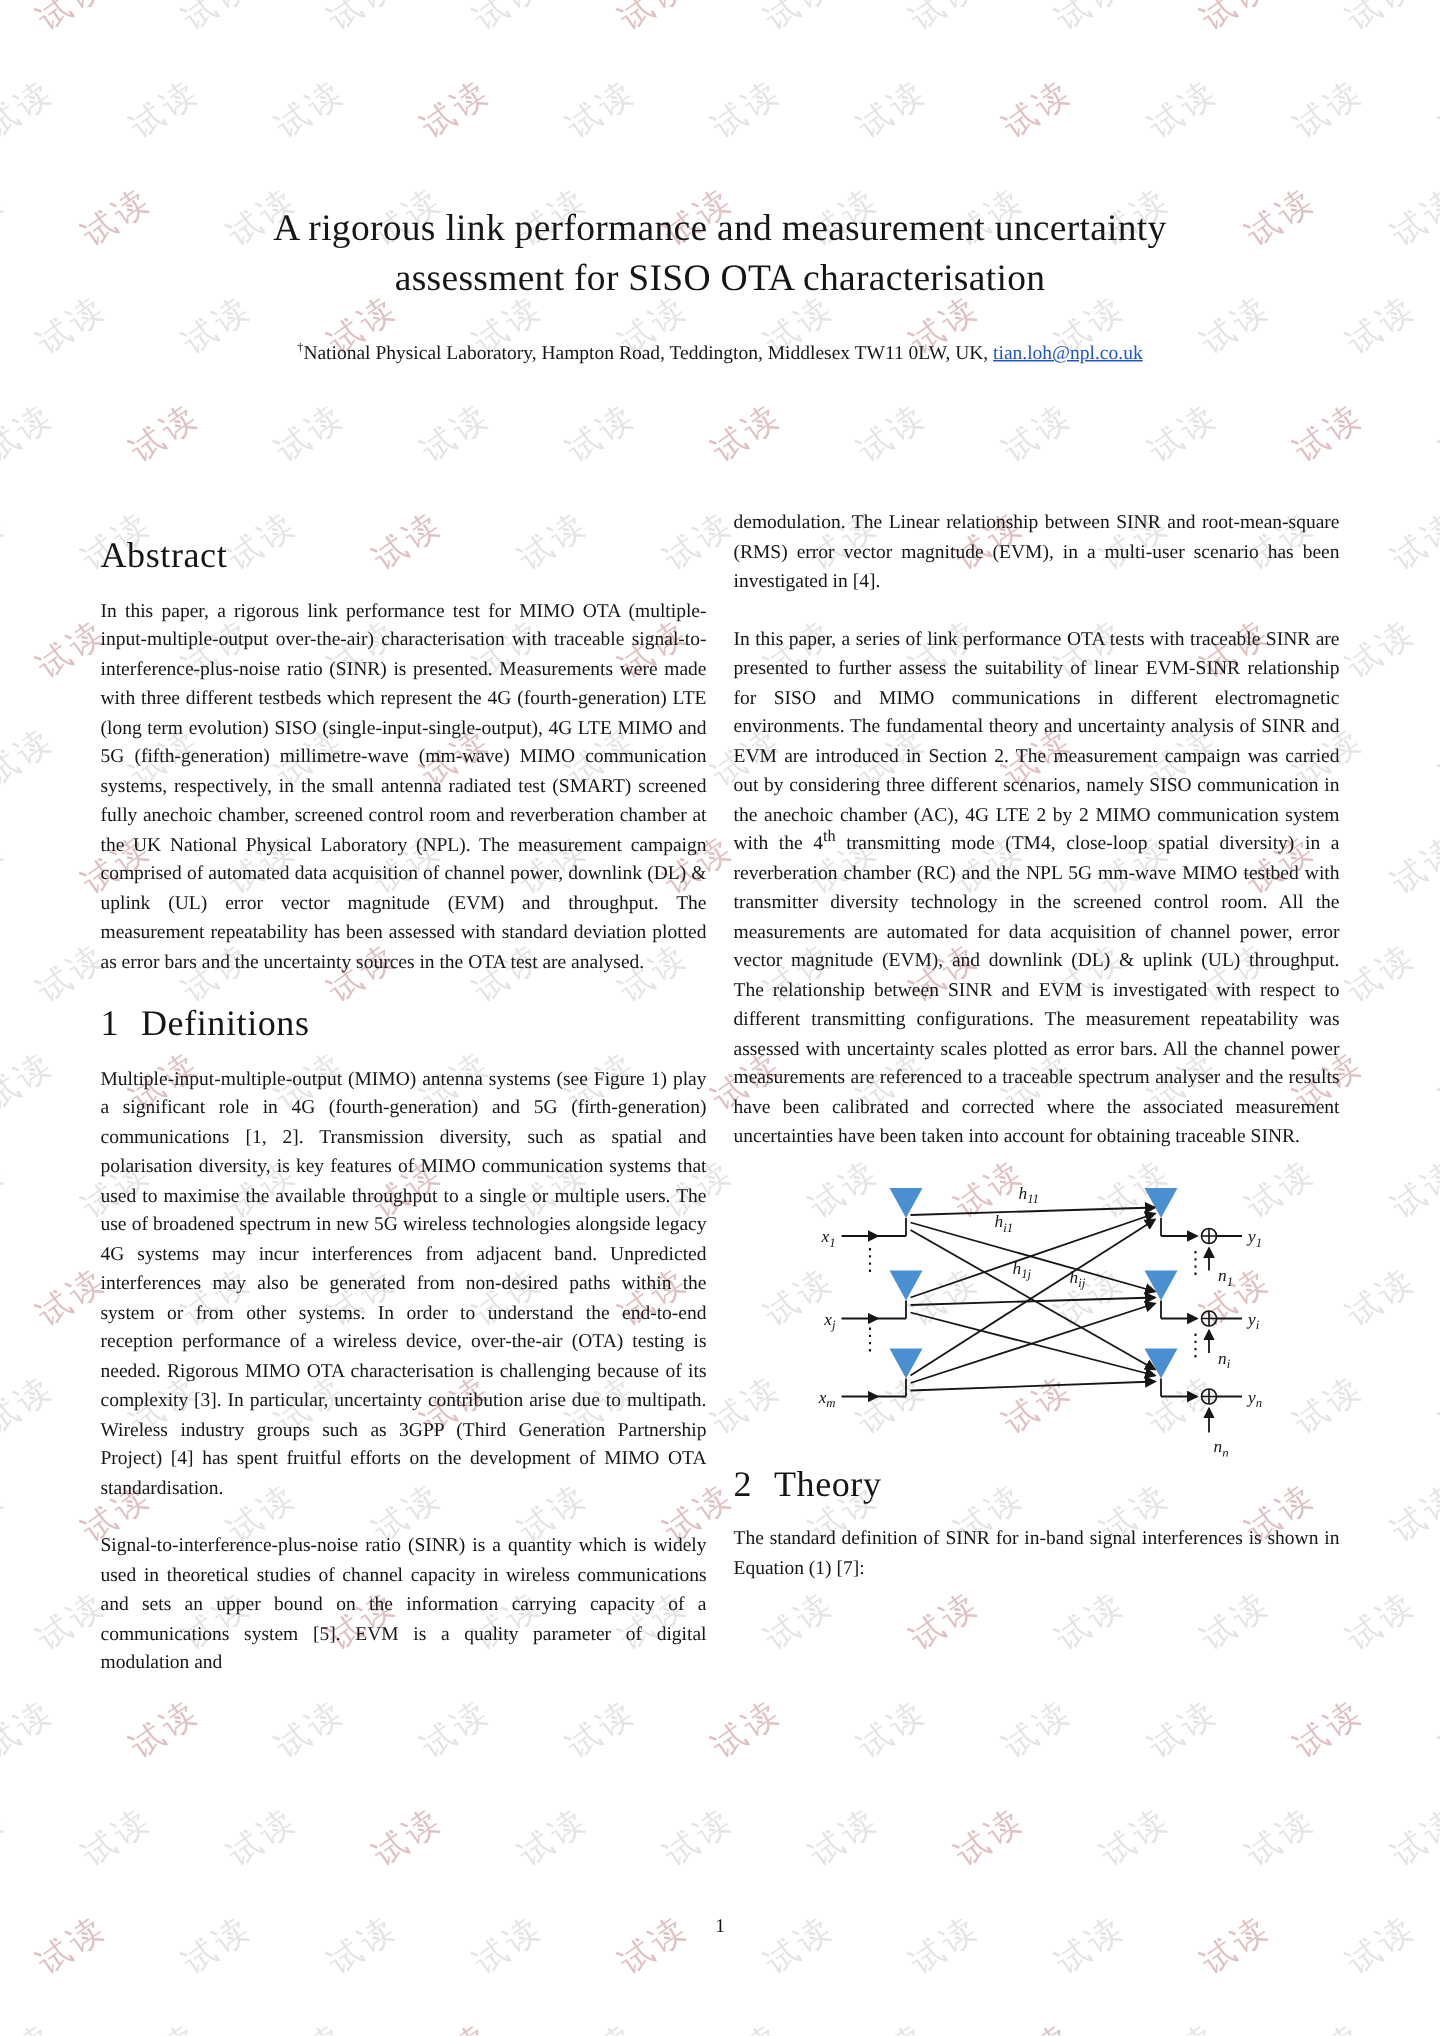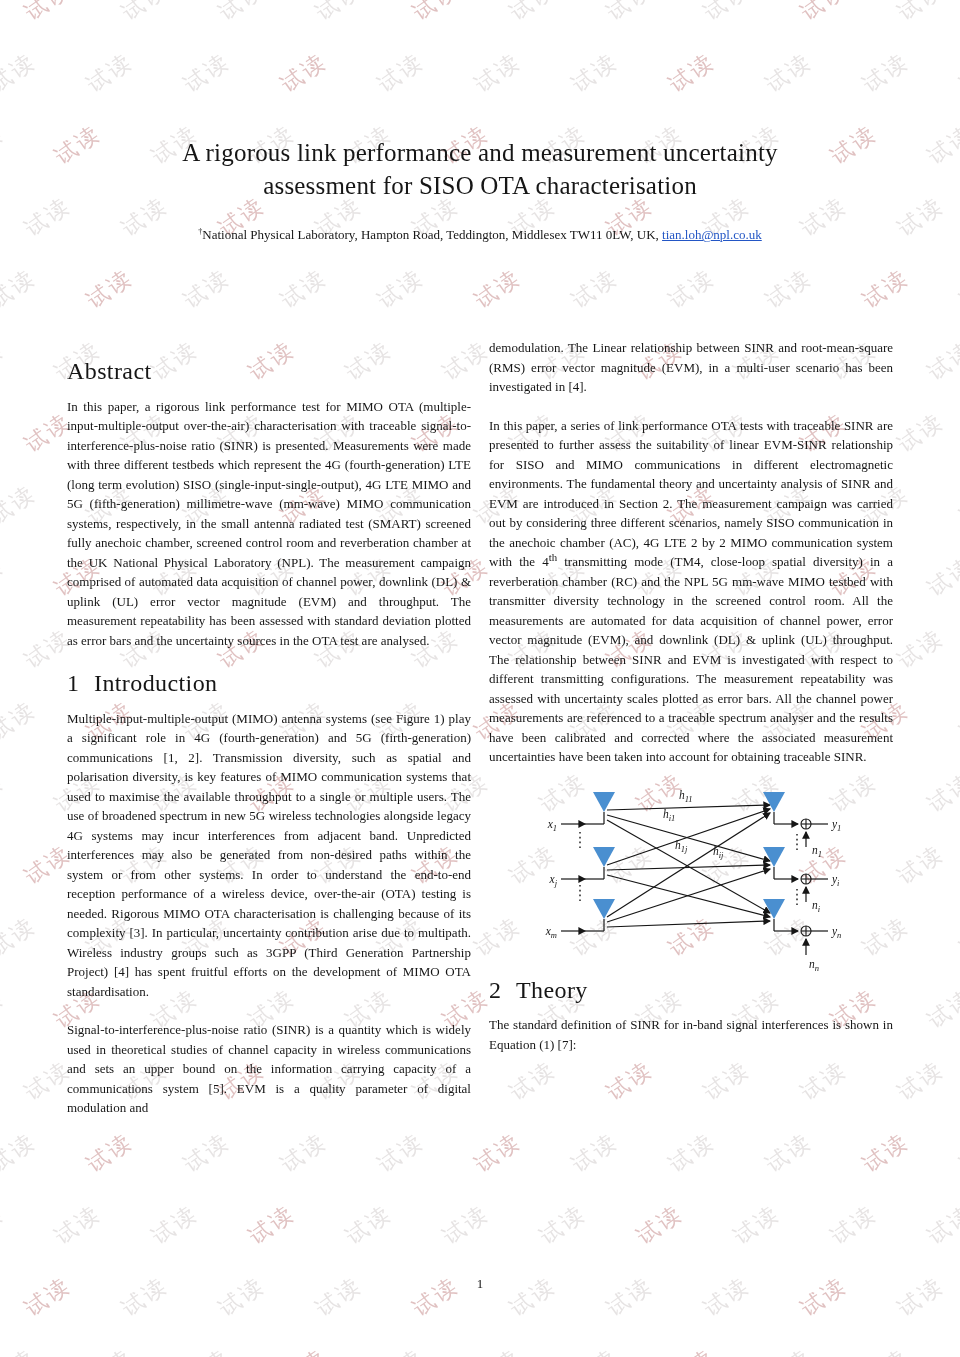--- a/index.html
+++ b/index.html
@@ -294,21 +294,21 @@
     <div class="affiliations">
       <div><sup>†</sup><span>National Physical Laboratory, Hampton Road, Teddington, Middlesex TW11 0LW, UK, </span><a class="email">tian.loh@npl.co.uk</a></div>
     </div>
   </header>
 
   <div id="columns">
 
     <div class="col">
       <h2 class="sec">Abstract</h2>
       <p>In this paper, a rigorous link performance test for MIMO OTA (multiple-input-multiple-output over-the-air) characterisation with traceable signal-to-interference-plus-noise ratio (SINR) is presented. Measurements were made with three different testbeds which represent the 4G (fourth-generation) LTE (long term evolution) SISO (single-input-single-output), 4G LTE MIMO and 5G (fifth-generation) millimetre-wave (mm-wave) MIMO communication systems, respectively, in the small antenna radiated test (SMART) screened fully anechoic chamber, screened control room and reverberation chamber at the UK National Physical Laboratory (NPL). The measurement campaign comprised of automated data acquisition of channel power, downlink (DL) &amp; uplink (UL) error vector magnitude (EVM) and throughput. The measurement repeatability has been assessed with standard deviation plotted as error bars and the uncertainty sources in the OTA test are analysed.</p>
-      <h2 class="sec"><span class="secnum">1</span><span>Introduction</span></h2>
+      <h2 class="sec"><span class="secnum">1</span><span>Definitions</span></h2>
       <p>Multiple-input-multiple-output (MIMO) antenna systems (see Figure 1) play a significant role in 4G (fourth-generation) and 5G (firth-generation) communications [1, 2]. Transmission diversity, such as spatial and polarisation diversity, is key features of MIMO communication systems that used to maximise the available throughput to a single or multiple users. The use of broadened spectrum in new 5G wireless technologies alongside legacy 4G systems may incur interferences from adjacent band. Unpredicted interferences may also be generated from non-desired paths within the system or from other systems. In order to understand the end-to-end reception performance of a wireless device, over-the-air (OTA) testing is needed. Rigorous MIMO OTA characterisation is challenging because of its complexity [3]. In particular, uncertainty contribution arise due to multipath. Wireless industry groups such as 3GPP (Third Generation Partnership Project) [4] has spent fruitful efforts on the development of MIMO OTA standardisation.</p>
       <p>Signal-to-interference-plus-noise ratio (SINR) is a quantity which is widely used in theoretical studies of channel capacity in wireless communications and sets an upper bound on the information carrying capacity of a communications system [5]. EVM is a quality parameter of digital modulation and</p>
     </div>
 
     <div class="col">
       <p>demodulation. The Linear relationship between SINR and root-mean-square (RMS) error vector magnitude (EVM), in a multi-user scenario has been investigated in [4].</p>
       <p><span>In this paper, a series of link performance OTA tests with traceable SINR are presented to further assess the suitability of linear EVM-SINR relationship for SISO and MIMO communications in different electromagnetic environments. The fundamental theory and uncertainty analysis of SINR and EVM are introduced in Section 2. The measurement campaign was carried out by considering three different scenarios, namely SISO communication in the anechoic chamber (AC), 4G LTE 2 by 2 MIMO communication system with  the 4</span><sup>th</sup><span> transmitting mode (TM4, close-loop spatial diversity) in a reverberation chamber (RC) and the NPL 5G mm-wave MIMO testbed with transmitter diversity technology in the screened control room. All the measurements are automated for data acquisition of channel power, error vector magnitude (EVM), and downlink (DL) &amp; uplink (UL) throughput. The relationship between SINR and EVM is investigated with respect to different transmitting configurations. The measurement repeatability was assessed with uncertainty scales plotted as error bars. All the channel power measurements are referenced to a traceable spectrum analyser and the results have been calibrated and corrected where the associated measurement uncertainties have been taken into account for obtaining traceable SINR.</span></p>
 
       <figure>
         <svg viewBox="0 0 404 185">

